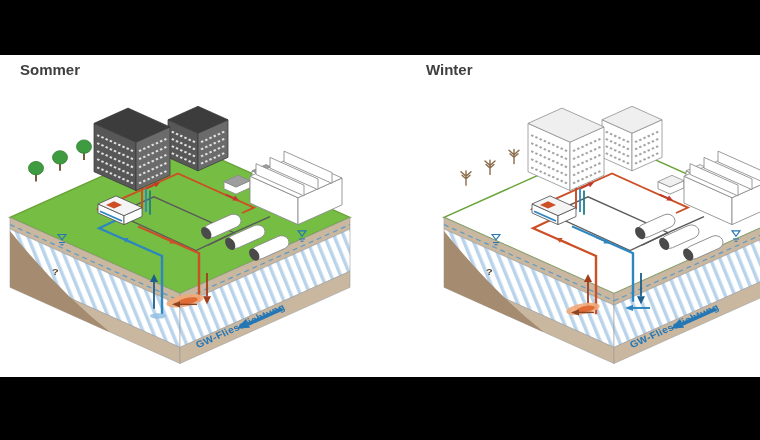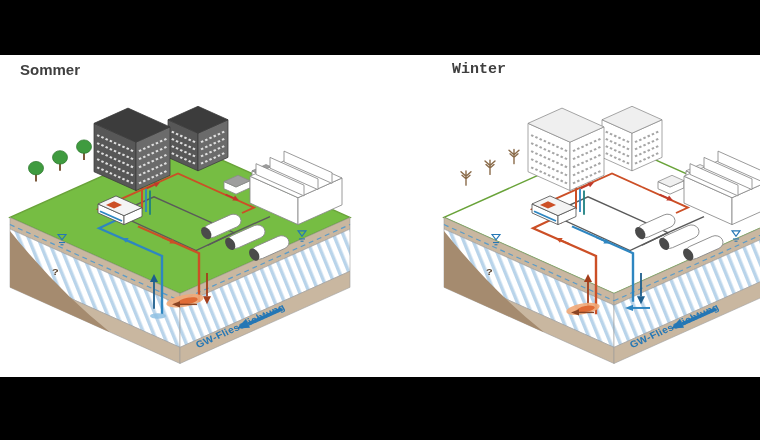--- a/index.html
+++ b/index.html
@@ -3,21 +3,21 @@
 <meta charset="utf-8">
 <style>
   html,body{margin:0;padding:0;background:#000;}
   #screen{position:relative;width:760px;height:440px;background:#ef4444;overflow:hidden;
           font-family:"Liberation Sans",sans-serif;}
   #bar-top{position:absolute;left:0;top:0;width:760px;height:55px;background:#000;}
   #bar-bottom{position:absolute;left:0;top:377px;width:760px;height:63px;background:#000;}
   #content{position:absolute;left:0;top:55px;width:760px;height:322px;background:#fff;}
   .panel-label{position:absolute;top:6px;font-size:15px;font-weight:bold;color:var(--label);}
   #label-sommer{left:20px;}
-  #label-winter{left:452px;font-family:Liberation Mono, monospace;}
+  #label-winter{left:426px;}
   .panel{position:absolute;top:28px;width:355px;height:285px;}
   #panel-sommer{left:2px;}
   #panel-winter{left:436px;}
 
   
   .summer{--groundFill:var(--grass);--groundStroke:var(--grassLine);
           --wl:var(--cold);--wr:var(--warm);--wlDark:#1c5e8d;--wrDark:#a33c1a;
           --bL:#575757;--bR:#6b6b6b;--bRoofC:#3c3c3c;--bStroke:#3c3c3c;--bWin:#dfdfdf;
           --houseRoof:#9e9e9e;}
   .winter{--groundFill:#ffffff;--groundStroke:var(--grassLine);

